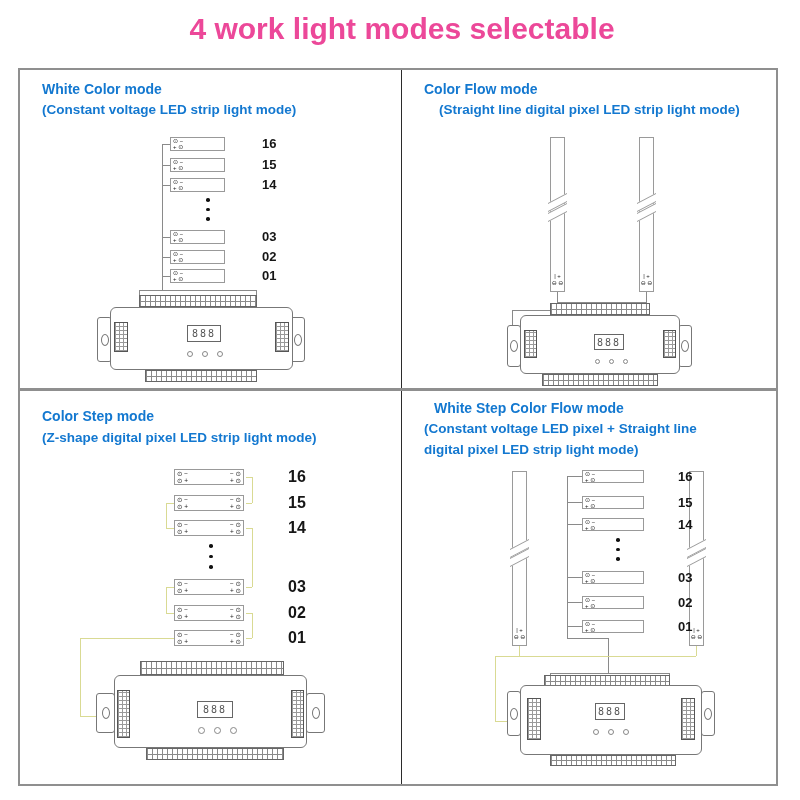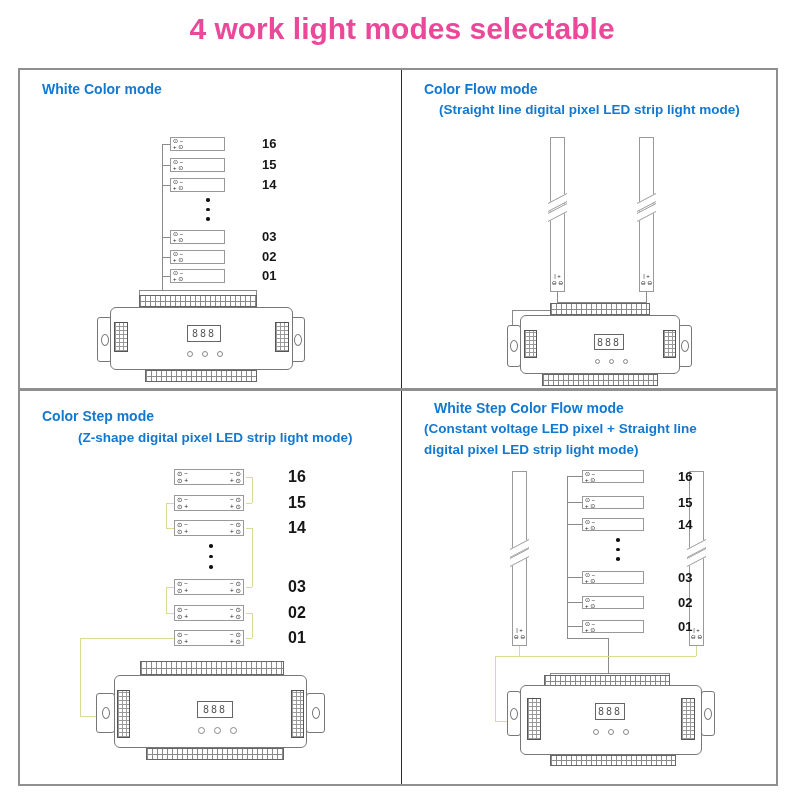--- a/index.html
+++ b/index.html
@@ -56,20 +56,21 @@
 
 <div id="page">
   <div class="page-title">4 work light modes selectable</div>
 
   <div id="grid">
     <div class="vdiv"></div>
     <div class="hdiv"></div>
 
     <div class="q" style="left:0;top:0;width:381px;height:318px;">
       <div class="h1" style="left:22px;top:10px;">White Color mode</div>
+      <div class="h2" style="left:22px;top:31px;">(Constant voltage LED strip light mode)</div>
 
       <div class="w" style="left:142px;top:74px;width:1px;height:146px;"></div>
       <div class="w" style="left:142px;top:74px;width:8px;height:1px;"></div>
       <div class="w" style="left:142px;top:95px;width:8px;height:1px;"></div>
       <div class="w" style="left:142px;top:115px;width:8px;height:1px;"></div>
       <div class="w" style="left:142px;top:167px;width:8px;height:1px;"></div>
       <div class="w" style="left:142px;top:187px;width:8px;height:1px;"></div>
       <div class="w" style="left:142px;top:206px;width:8px;height:1px;"></div>
       <div class="w" style="left:119px;top:220px;width:118px;height:1px;"></div>
       <div class="w" style="left:119px;top:220px;width:1px;height:6px;"></div>
@@ -171,21 +172,21 @@
       <div class="conn" style="left:261px;top:260px;width:13px;height:28px;"></div>
       <div class="disp" style="left:192px;top:264px;width:30px;height:16px;">888</div>
       <i class="btn" style="left:193px;top:289px;width:5px;height:5px;"></i>
       <i class="btn" style="left:207px;top:289px;width:5px;height:5px;"></i>
       <i class="btn" style="left:221px;top:289px;width:5px;height:5px;"></i>
       <div class="term" style="left:140px;top:304px;width:116px;height:12px;"></div>
     </div>
 
     <div class="q" style="left:0;top:321px;width:381px;height:393px;">
       <div class="h1" style="left:22px;top:16px;text-align:center;">Color Step mode</div>
-      <div class="h2" style="left:22px;top:38px;margin-left:36px;">(Z-shape digital pixel LED strip light mode)</div>
+      <div class="h2" style="left:22px;top:38px;">(Z-shape digital pixel LED strip light mode)</div>
 
       <div class="wy" style="left:226px;top:86px;width:6px;height:1px;"></div>
       <div class="wy" style="left:232px;top:86px;width:1px;height:26px;"></div>
       <div class="wy" style="left:226px;top:112px;width:6px;height:1px;"></div>
       <div class="wy" style="left:146px;top:112px;width:8px;height:1px;"></div>
       <div class="wy" style="left:146px;top:112px;width:1px;height:25px;"></div>
       <div class="wy" style="left:146px;top:137px;width:8px;height:1px;"></div>
       <div class="wy" style="left:226px;top:137px;width:6px;height:1px;"></div>
       <div class="wy" style="left:232px;top:137px;width:1px;height:59px;"></div>
       <div class="wy" style="left:226px;top:196px;width:6px;height:1px;"></div>

